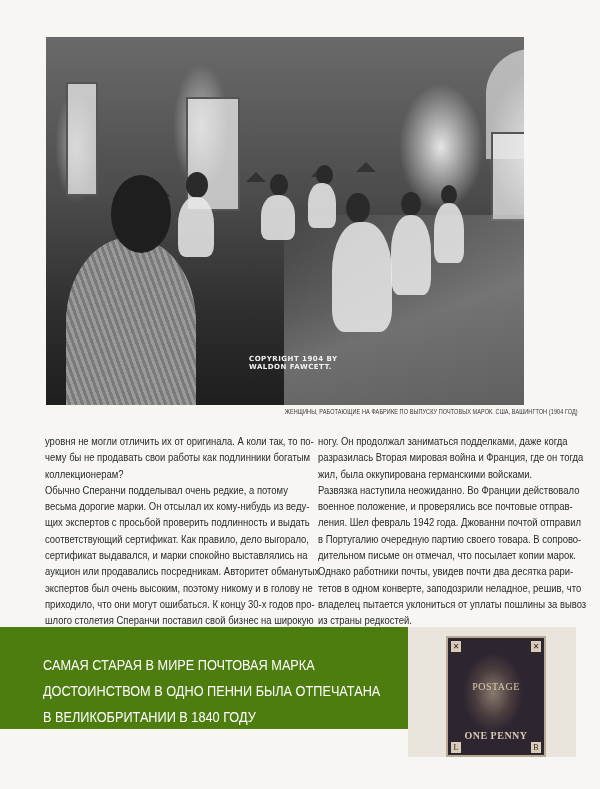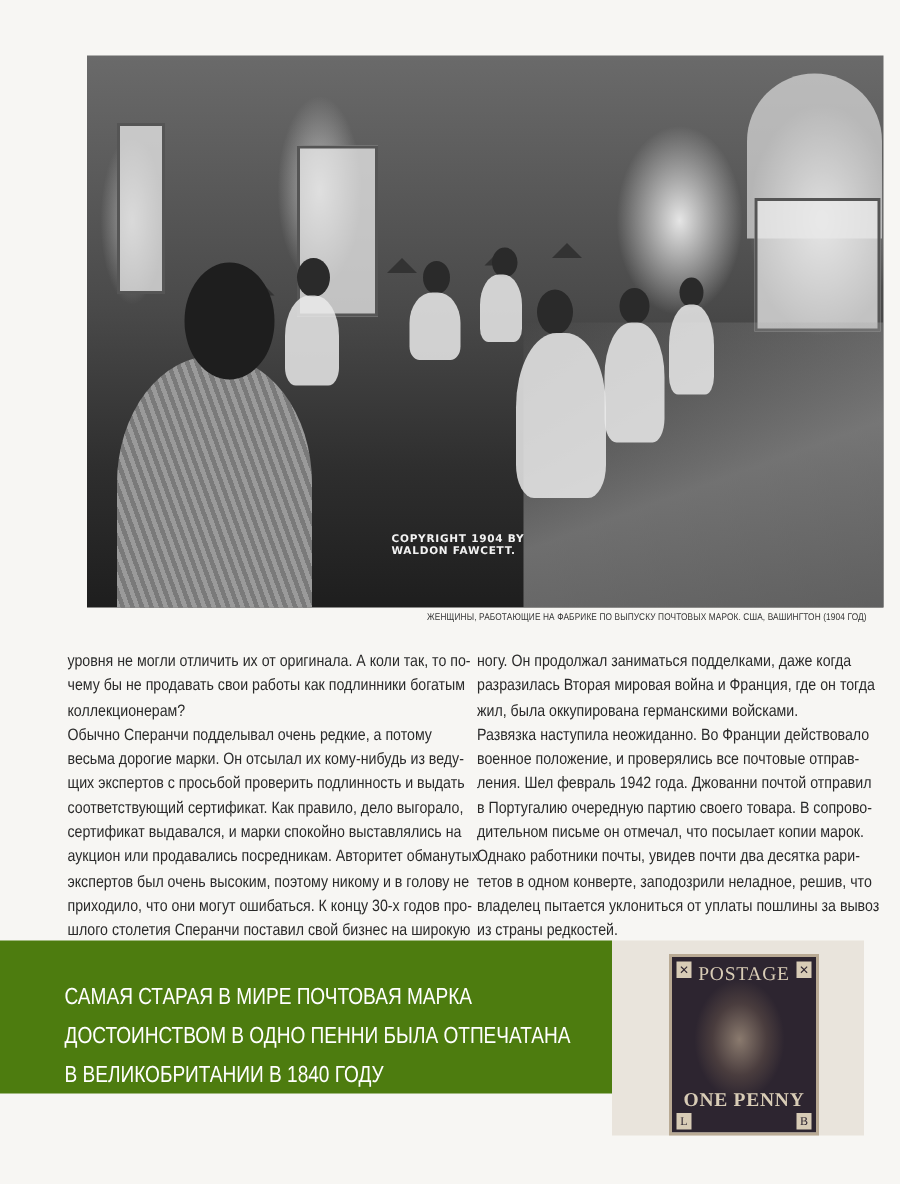--- a/index.html
+++ b/index.html
@@ -3,21 +3,21 @@
   <meta charset="utf-8">
   <style>
     html, body { margin: 0; padding: 0; }
     body {
       width: 600px; height: 789px; overflow: hidden;
       background: #f7f6f3;
       position: relative;
       font-family: "Liberation Sans", sans-serif;
     }
     .photo {
-      position: absolute; left: 58px; top: 37px; width: 531px; height: 368px;
+      position: absolute; left: 46px; top: 37px; width: 478px; height: 368px;
       overflow: hidden;
       background:
         radial-gradient(ellipse 60px 90px at 395px 110px, rgba(255,255,255,0.85), rgba(255,255,255,0) 70%),
         radial-gradient(ellipse 70px 110px at 490px 110px, rgba(245,245,245,0.8), rgba(255,255,255,0) 70%),
         radial-gradient(ellipse 40px 90px at 155px 90px, rgba(230,230,230,0.7), rgba(255,255,255,0) 70%),
         radial-gradient(ellipse 30px 80px at 30px 110px, rgba(220,220,220,0.6), rgba(255,255,255,0) 70%),
         linear-gradient(180deg, #6a6a6a 0%, #4a4a4a 45%, #2e2e2e 75%, #1e1e1e 100%);
     }
     .photo .floor {
       position: absolute; right: 0; bottom: 0; width: 240px; height: 190px;
@@ -88,22 +88,23 @@
       background: #e9e4dc;
     }
     .stamp {
       position: absolute; left: 38px; top: 9px; width: 100px; height: 121px;
       background: radial-gradient(ellipse 30px 40px at 45px 55px, #8a7a6e 0%, #4a3d3e 60%, #2d2530 100%);
       border: 2px solid #b9aa94;
       box-sizing: border-box;
     }
     .stamp .top-label, .stamp .bottom-label {
       position: absolute; left: 0; right: 0; text-align: center;
-      font-family: "Liberation Serif", serif; color: #d8ccb6; font-size: 13px;
+      font-family: "Liberation Serif", serif; color: #d8ccb6; font-size: 10px;
       letter-spacing: 0.5px;
+      margin-top: 40px;
     }
     .stamp .top-label { top: 3px; }
     .stamp .bottom-label { bottom: 14px; font-weight: bold; }
     .stamp .corner {
       position: absolute; font-family: "Liberation Serif", serif; font-size: 8px;
       color: #2d2530; background: #d8ccb6; width: 10px; height: 11px; line-height: 11px; text-align: center;
     }
     .stamp .corner.bl { left: 3px; bottom: 2px; }
     .stamp .corner.br { right: 3px; bottom: 2px; }
     .stamp .corner.tl { left: 3px; top: 3px; }

